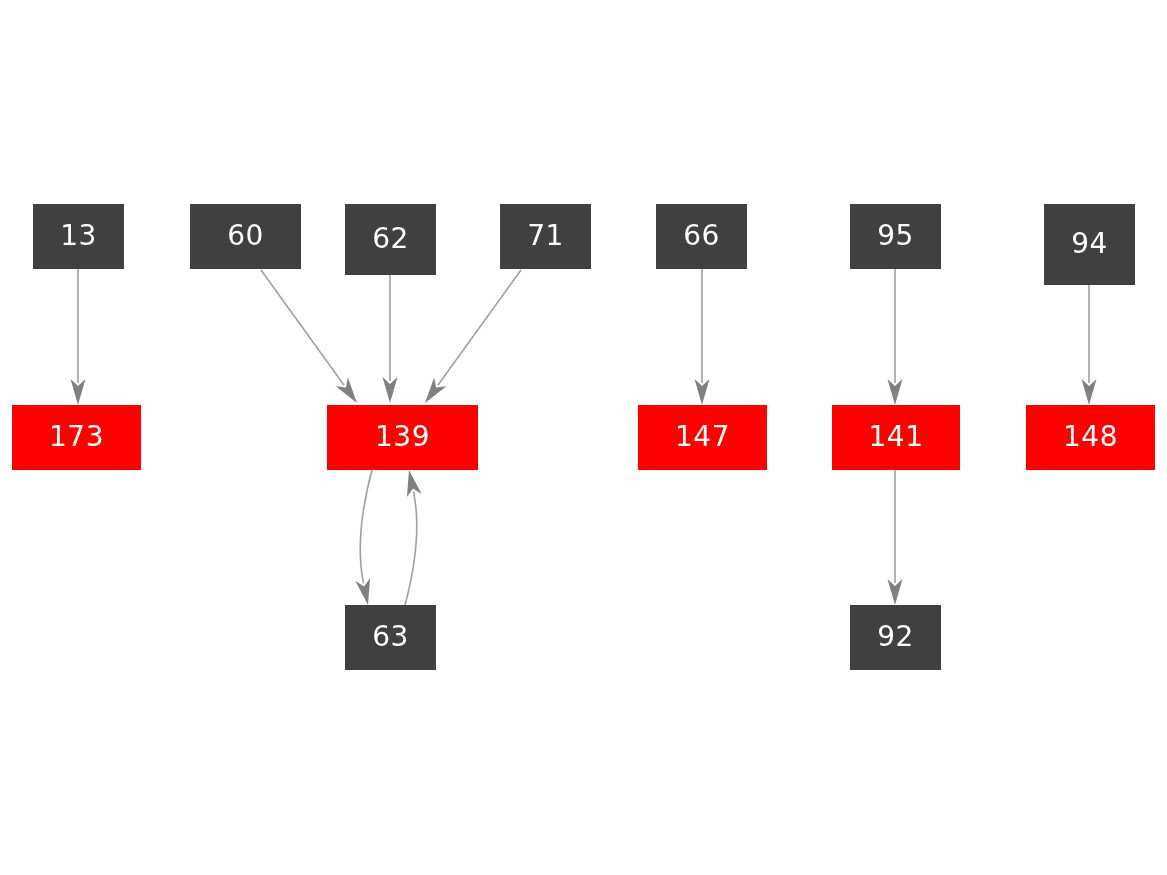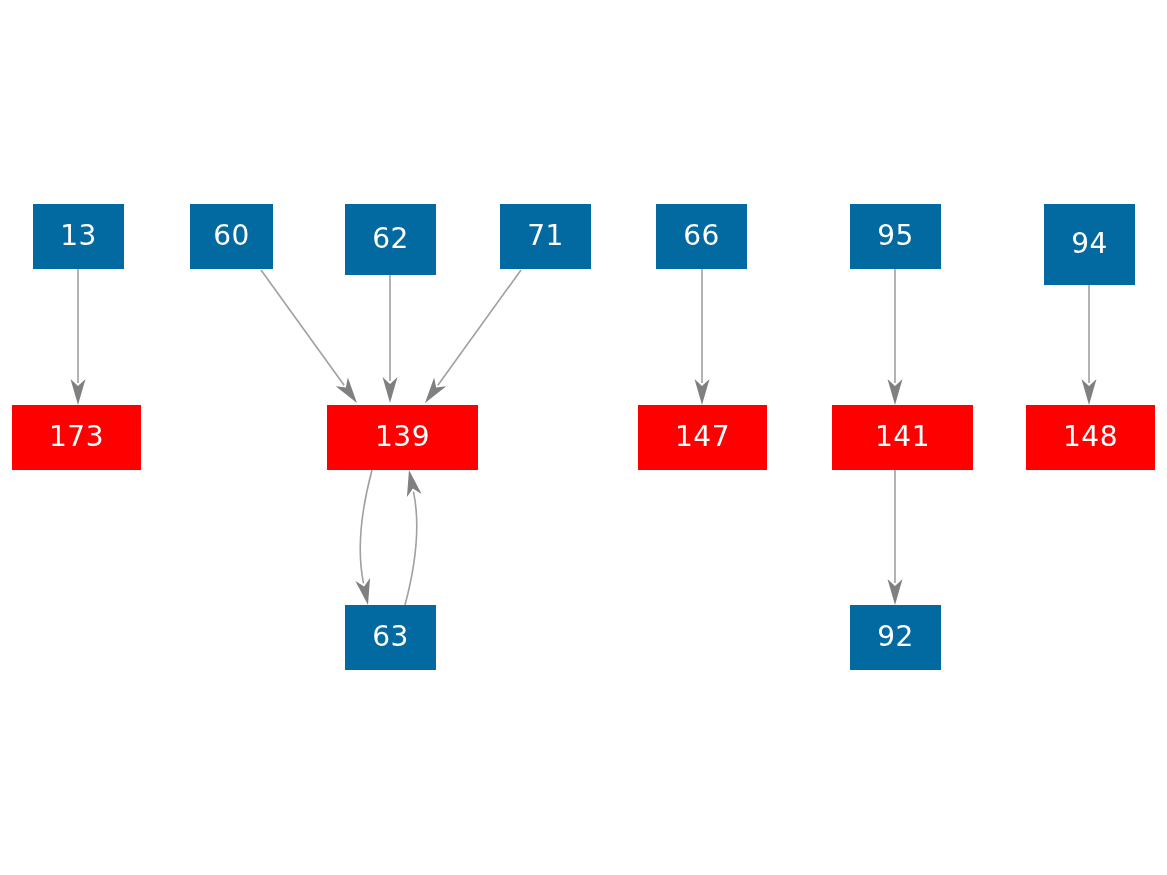--- a/index.html
+++ b/index.html
@@ -28,21 +28,21 @@
     box-sizing: border-box;
     display: flex;
     align-items: center;
     justify-content: center;
     color: #ffffff;
     font-size: 28px;
     line-height: 1;
     letter-spacing: 0.5px;
     user-select: none;
   }
-  .node.blue { background: #0369a1; }
+  .node.blue { background: #404040; }
   .node.red  { background: #ff0000; }
   .node-label {
     display: block;
     transform: translateY(-1px);
   }
 </style>
 </head>
 <body>
 
 <div id="canvas">
@@ -89,21 +89,21 @@
           <line x1="895" y1="470" x2="895" y2="583" stroke="#a0a0a0" stroke-width="1.6"></line>
           <polygon points="895,605 887.5,579 895,586 902.5,579" fill="#808080"></polygon>
         </g>
       </g>
   </svg>
 
   <div id="nodes-layer">
       <div class="node blue" style="left: 33px; top: 204px; width: 91px; height: 65px;">
         <span class="node-label">13</span>
       </div>
-      <div class="node blue" style="left: 190px; top: 204px; width: 83px; height: 65px;">
+      <div class="node blue" style="left: 190px; top: 204px; width: 111px; height: 65px;">
         <span class="node-label">60</span>
       </div>
       <div class="node blue" style="left: 345px; top: 204px; width: 91px; height: 71px;">
         <span class="node-label">62</span>
       </div>
       <div class="node blue" style="left: 500px; top: 204px; width: 91px; height: 65px;">
         <span class="node-label">71</span>
       </div>
       <div class="node blue" style="left: 656px; top: 204px; width: 91px; height: 65px;">
         <span class="node-label">66</span>
@@ -116,21 +116,21 @@
       </div>
       <div class="node red" style="left: 12px; top: 405px; width: 129px; height: 65px;">
         <span class="node-label">173</span>
       </div>
       <div class="node red" style="left: 327px; top: 405px; width: 151px; height: 65px;">
         <span class="node-label">139</span>
       </div>
       <div class="node red" style="left: 638px; top: 405px; width: 129px; height: 65px;">
         <span class="node-label">147</span>
       </div>
-      <div class="node red" style="left: 832px; top: 405px; width: 141px; height: 65px;">
+      <div class="node red" style="left: 832px; top: 405px; width: 128px; height: 65px;">
         <span class="node-label">141</span>
       </div>
       <div class="node red" style="left: 1026px; top: 405px; width: 129px; height: 65px;">
         <span class="node-label">148</span>
       </div>
       <div class="node blue" style="left: 345px; top: 605px; width: 91px; height: 65px;">
         <span class="node-label">63</span>
       </div>
       <div class="node blue" style="left: 850px; top: 605px; width: 91px; height: 65px;">
         <span class="node-label">92</span>

